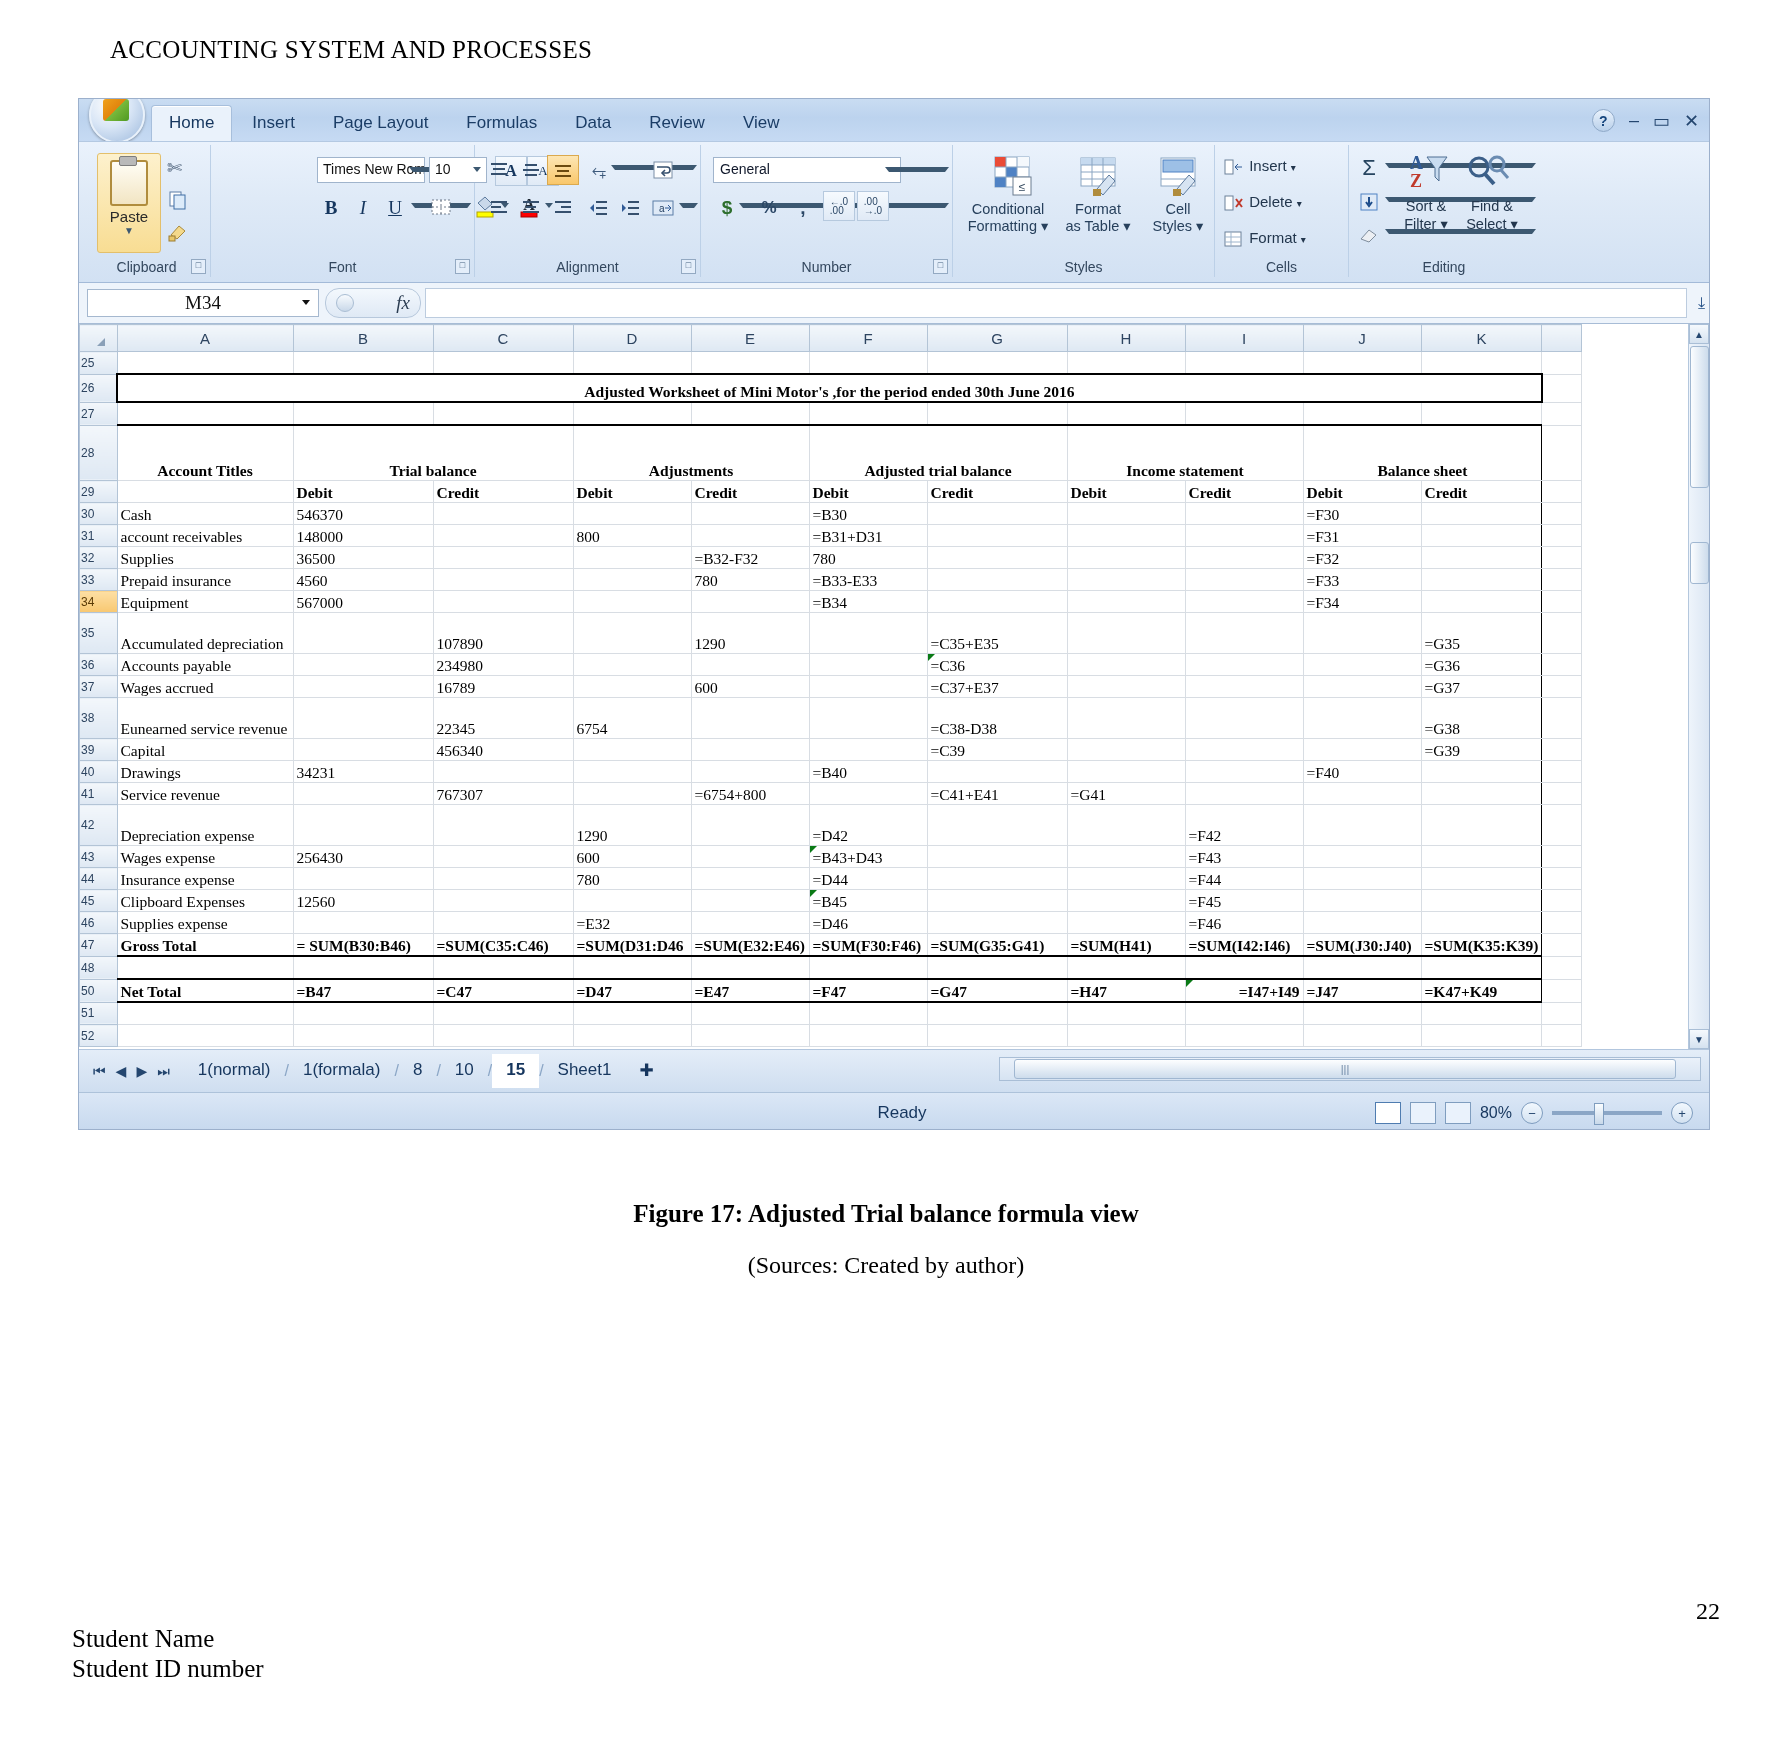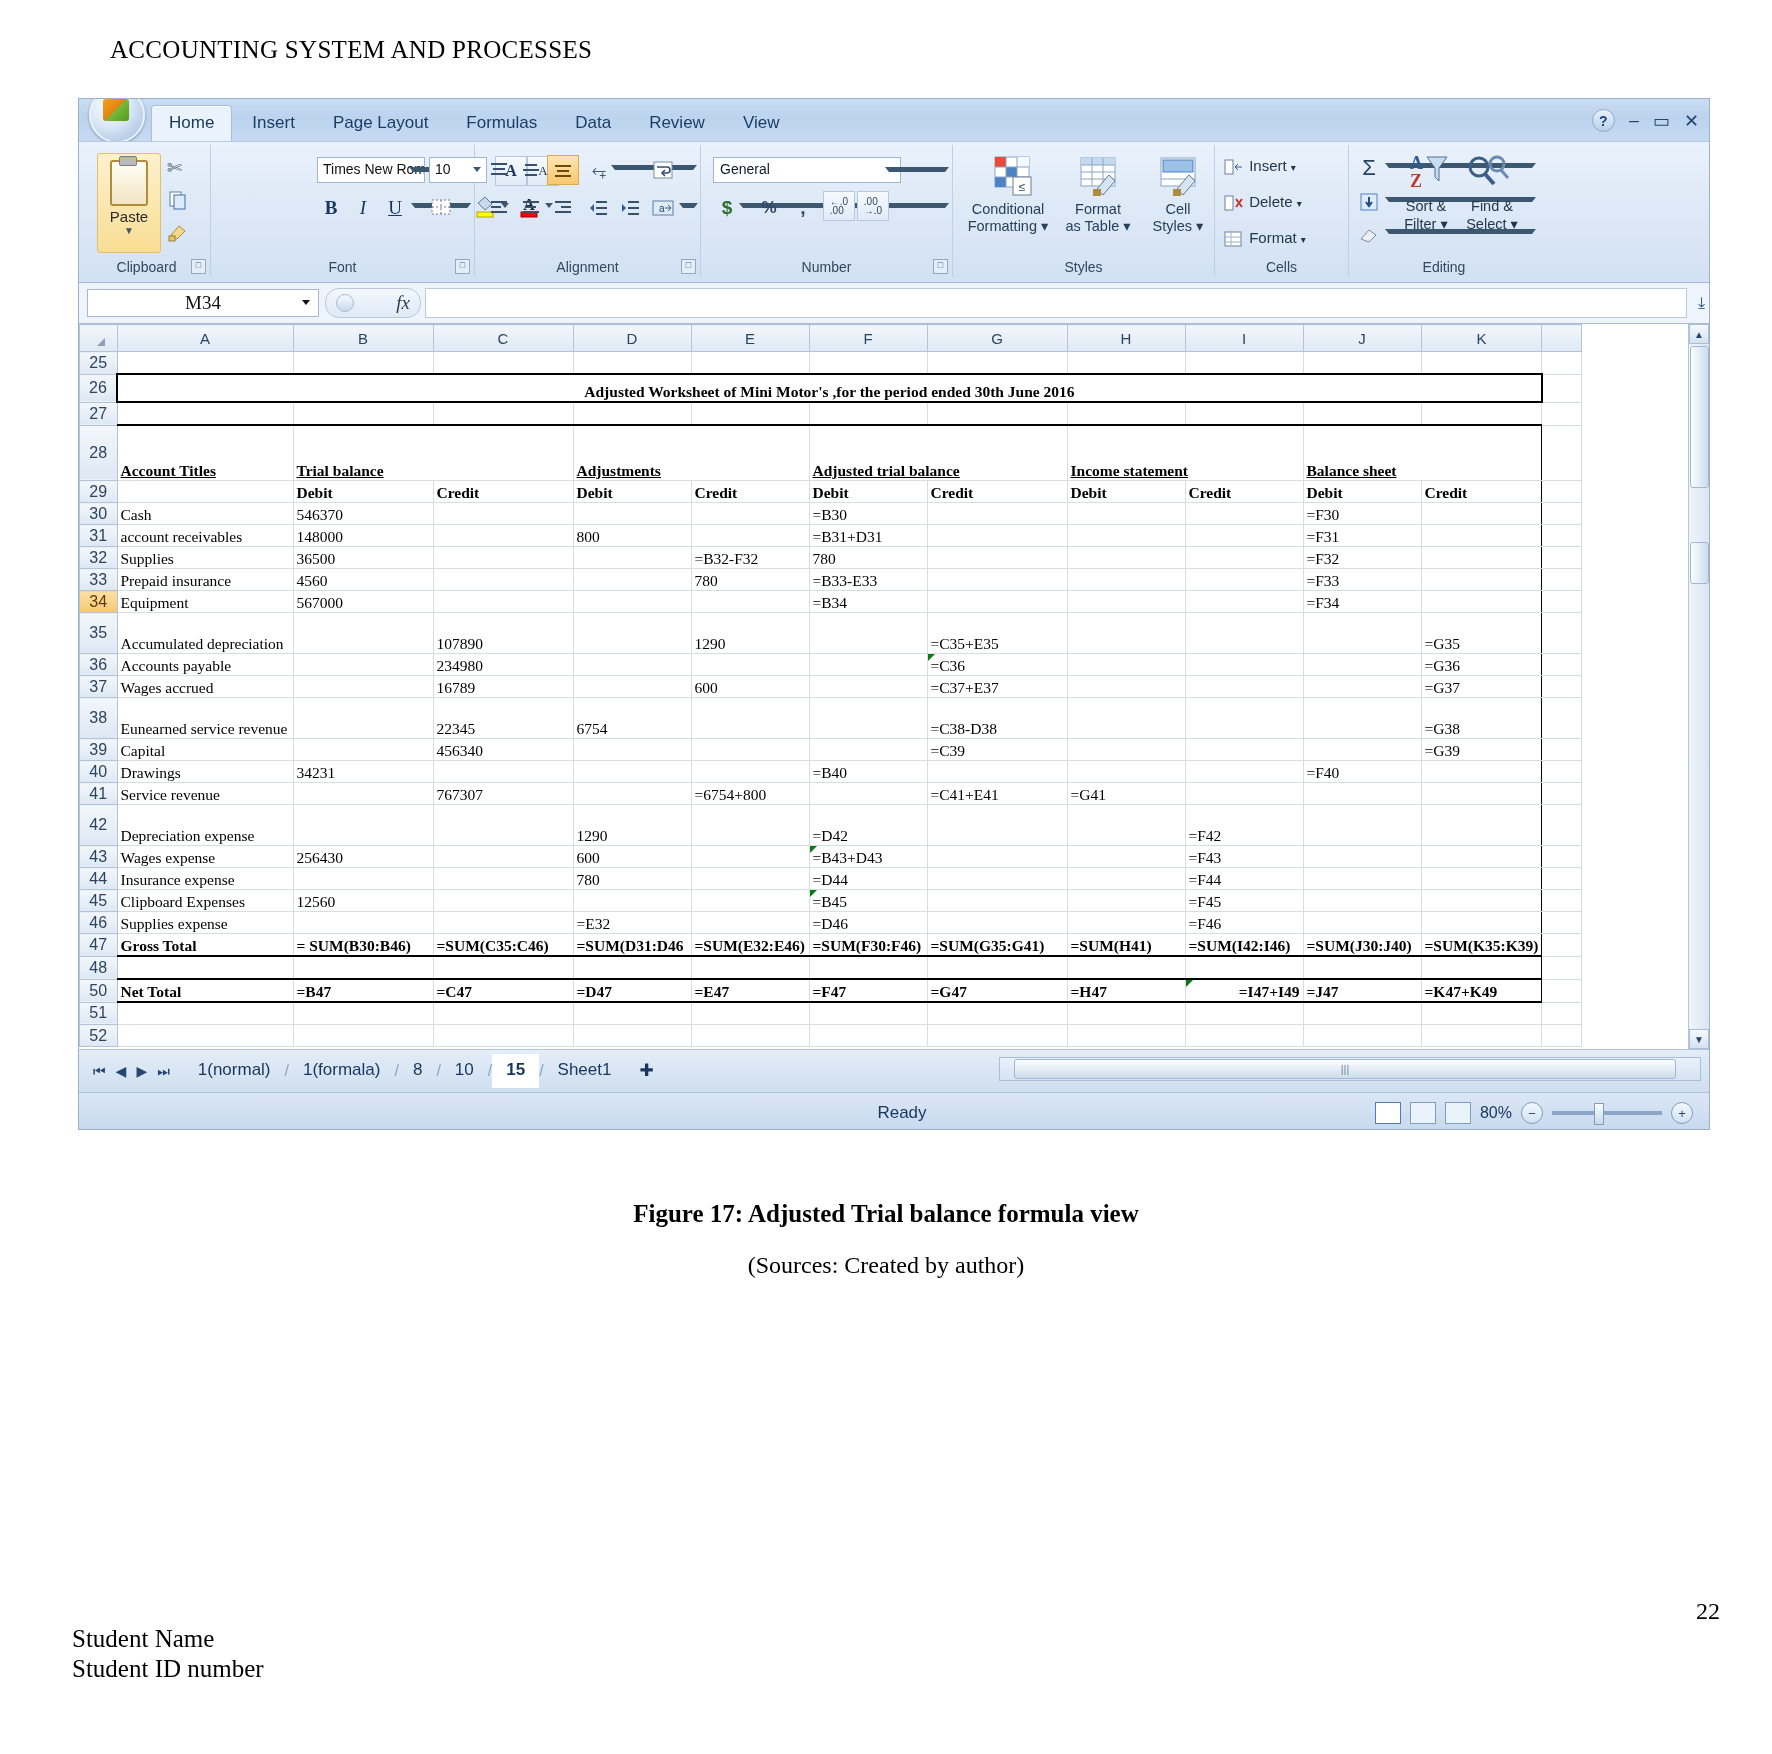--- a/index.html
+++ b/index.html
@@ -146,32 +146,32 @@
   
   .gridwrap{position:relative;height:725px;background:#fff;overflow:hidden;}
   table.sheet{border-collapse:collapse;table-layout:fixed;}
   .colhead td{
     height:24px;background:linear-gradient(to bottom,#f3f7fb,#dee8f3);
     border:1px solid #b3c4d6;text-align:center;
     font-family:"Liberation Sans",sans-serif;font-size:15px;color:#2d4460;
   }
   .rh{
     width:34px;background:linear-gradient(to bottom,#f3f7fb,#dee8f3);
-    border:1px solid #b3c4d6;text-align:center;
-    font-family:"Liberation Sans",sans-serif;font-size:16px;color:#2d4460;
+    border:1px solid #b3c4d6;
+    font-family:"Liberation Sans",sans-serif;font-size:12px;color:#2d4460;
   }
   .rh.sel{background:linear-gradient(to bottom,#fddfa4,#f8c871);color:#5a3b06;}
   td.cell{
     border:1px solid #d8dde3;
     font-family:"Liberation Serif",serif;font-size:15.5px;color:#000;
     padding:0 3px;white-space:nowrap;overflow:hidden;vertical-align:bottom;
     height:21px;
   }
   td.b{font-weight:bold;}
-  td.ctr{text-decoration:underline;}
+  td.ctr{text-align:center;}
   .t-top{border-top:2px solid #000 !important;}
   .t-left{border-left:1.5px solid #000 !important;}
   .t-right{border-right:1.5px solid #000 !important;}
   .title-cell{
     border:2px solid #000 !important;text-align:center;font-weight:bold;font-size:17px;
   }
   .cmt{position:relative;}
   .cmt:before{
     content:"";position:absolute;left:0;top:0;
     border-left:7px solid #0a7a16;border-bottom:7px solid transparent;

